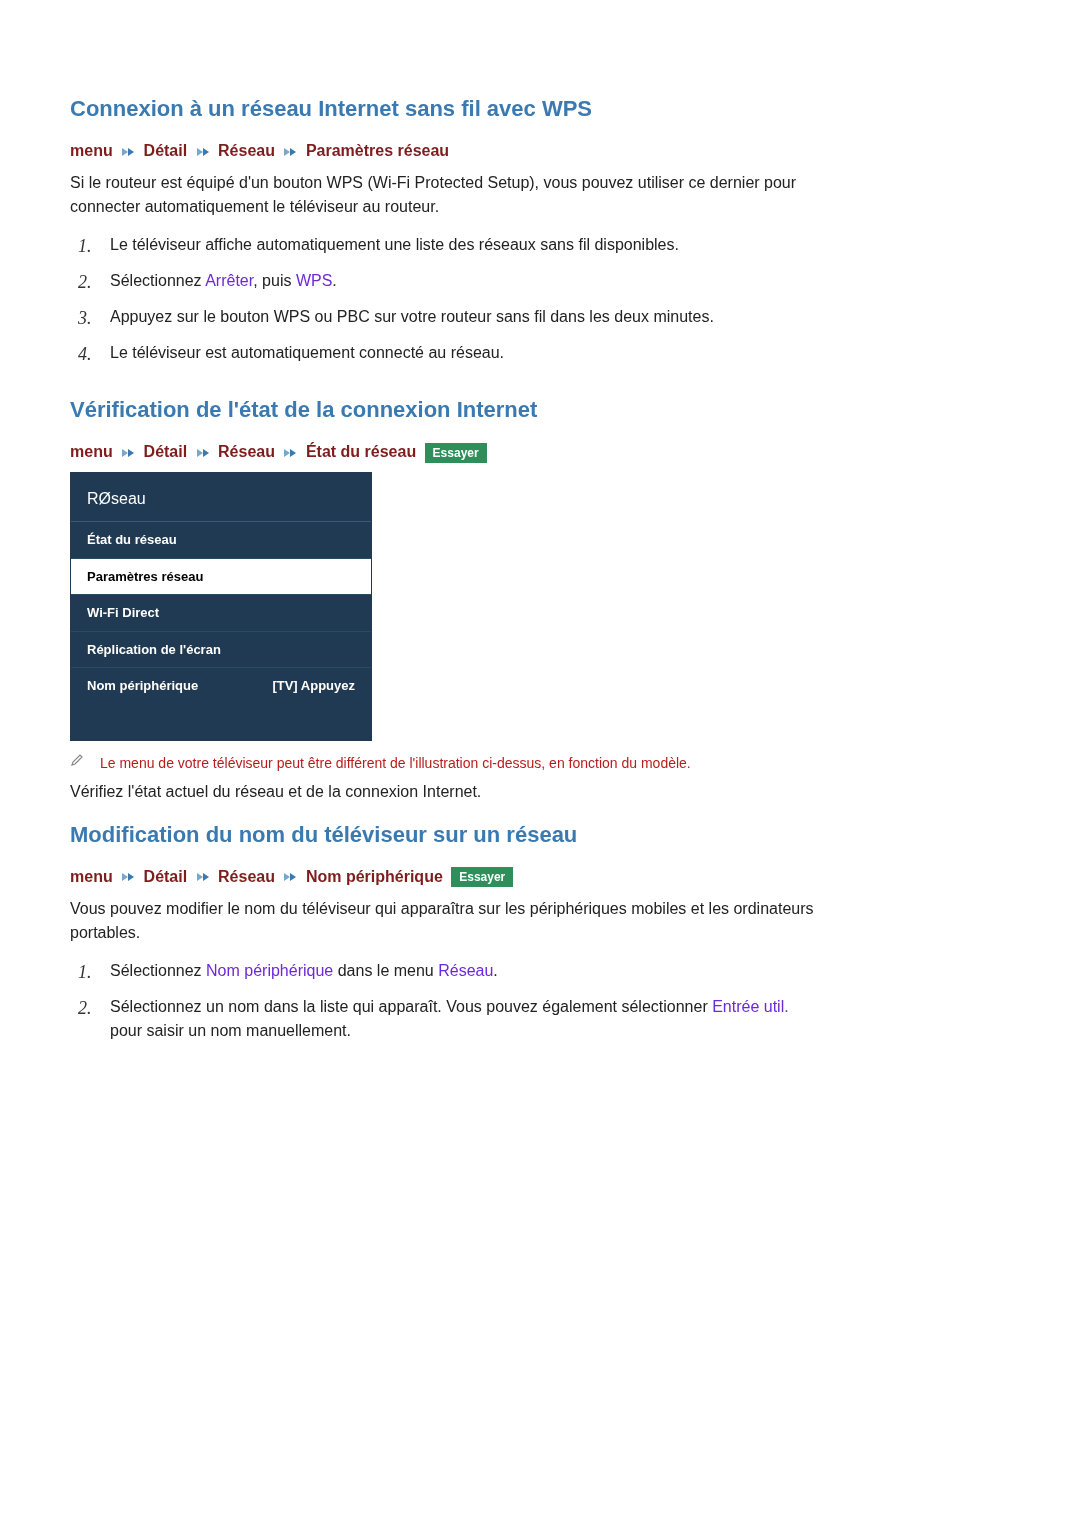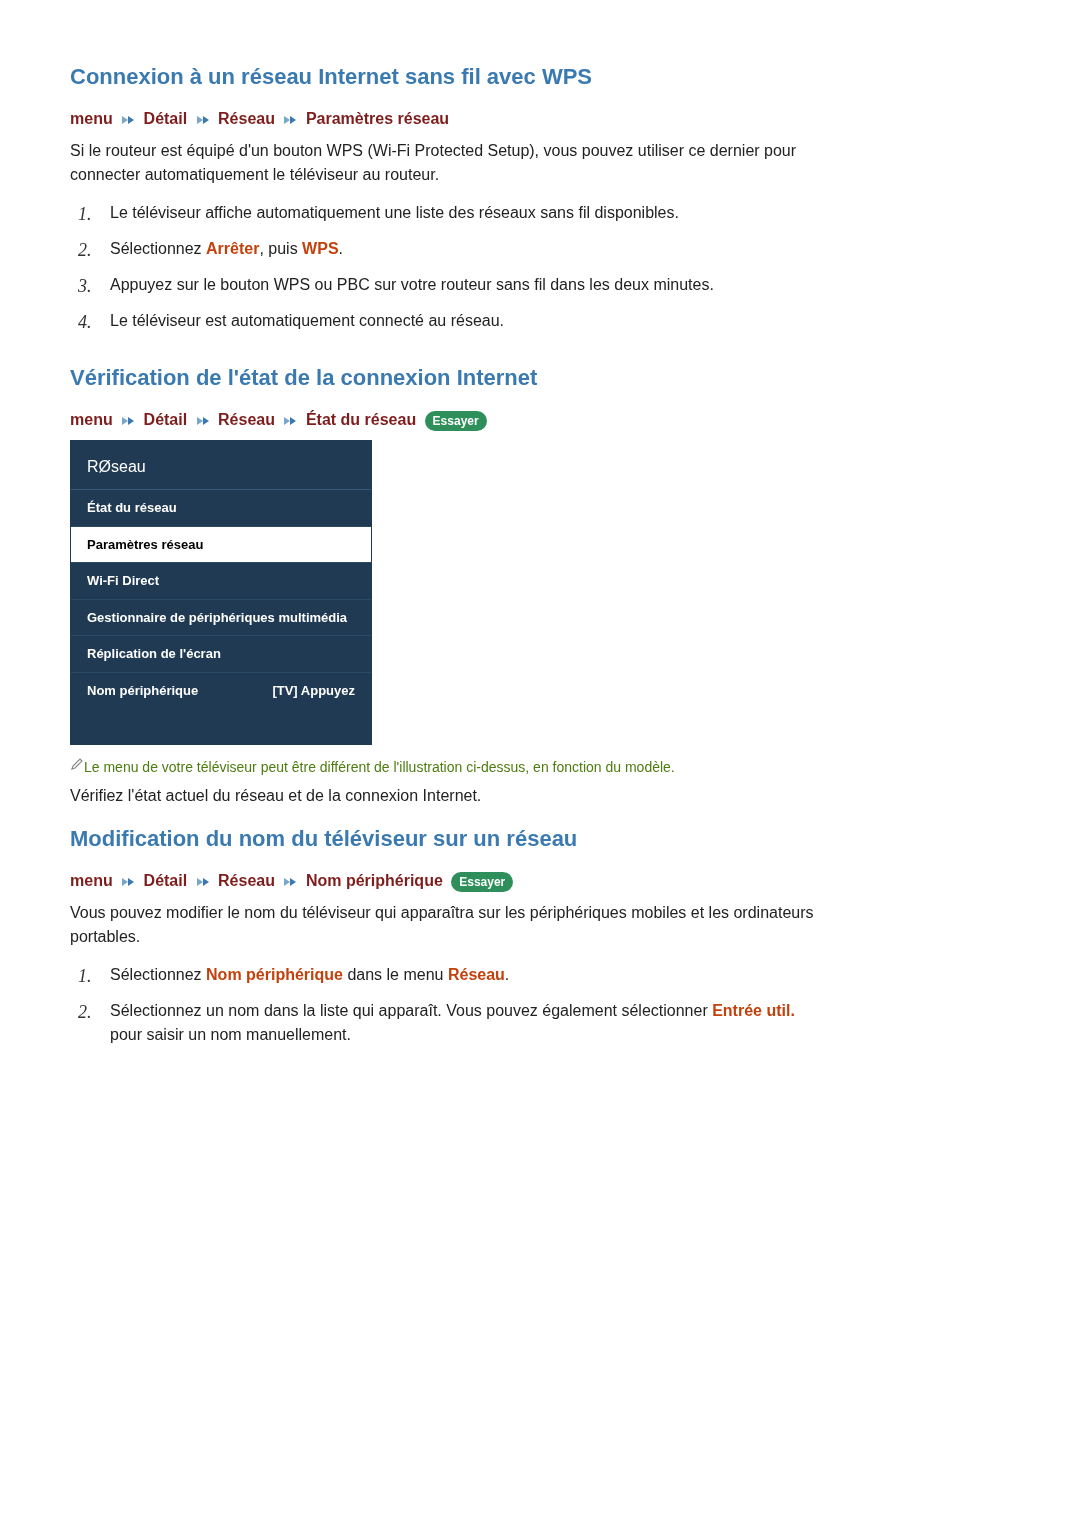--- a/index.html
+++ b/index.html
@@ -7,21 +7,21 @@
     font-family: Arial, Helvetica, sans-serif;
     background: #ffffff;
     color: #222;
     font-size: 16px;
     line-height: 1.5;
   }
   .page {
     width: 892px;
     min-height: 1527px;
     box-sizing: border-box;
-    padding: 60px 70px 60px 70px;
+    padding: 92px 70px 60px 70px;
   }
   h2.section-title {
     color: #3a7ab0;
     font-size: 22px;
     font-weight: bold;
     margin: 0 0 14px 0;
   }
   .breadcrumb {
     font-weight: bold;
     color: #1b5a8c;
@@ -37,21 +37,21 @@
   }
   .chevron-icon svg {
     display: block;
   }
   .try-badge {
     display: inline-block;
     background: #2f8f5b;
     color: #fff;
     font-size: 12px;
     font-weight: bold;
-    border-radius: 10px;
+    border-radius: 0;
     padding: 1px 8px;
     margin-left: 4px;
     vertical-align: middle;
   }
   p.body-text {
     margin: 4px 0 14px 0;
   }
   ol.steps {
     list-style: none;
     counter-reset: step;
@@ -67,22 +67,22 @@
     content: counter(step) ".";
     position: absolute;
     left: -32px;
     top: 0;
     font-style: italic;
     font-family: Georgia, 'Times New Roman', serif;
     font-size: 18px;
     color: #333;
   }
   .kw {
-    color: #c2410c;
-    font-weight: bold;
+    color: #6d28d9;
+    font-weight: normal;
   }
   .section-gap {
     margin-top: 36px;
   }
   
   .tv-menu {
     width: 300px;
     background: #1f3a52;
     border: 1px solid #1f3a52;
     color: #fff;
@@ -108,22 +108,22 @@
     background: #ffffff;
     color: #000;
   }
   .tv-menu .row.padbot {
     padding-bottom: 44px;
     border-bottom: none;
   }
   .note-row {
     display: flex;
     align-items: flex-start;
-    gap: 0;
-    color: #4d7c0f;
+    gap: 16px;
+    color: #b91c1c;
     font-size: 14px;
     margin-bottom: 6px;
   }
   .pencil-icon svg { display:block; }
 </style>
 </head>
 <body>
 
 <div class="page">
 
@@ -204,23 +204,20 @@
     <div class="row first">
       <span>État du réseau</span>
     </div>
     <div class="row selected">
       <span>Paramètres réseau</span>
     </div>
     <div class="row">
       <span>Wi-Fi Direct</span>
     </div>
     <div class="row">
-      <span>Gestionnaire de périphériques multimédia</span>
-    </div>
-    <div class="row">
       <span>Réplication de l'écran</span>
     </div>
     <div class="row padbot">
       <span>Nom périphérique</span>
       <span>[TV] Appuyez</span>
     </div>
   </div>
 
   <div class="note-row">
     <span class="pencil-icon">

